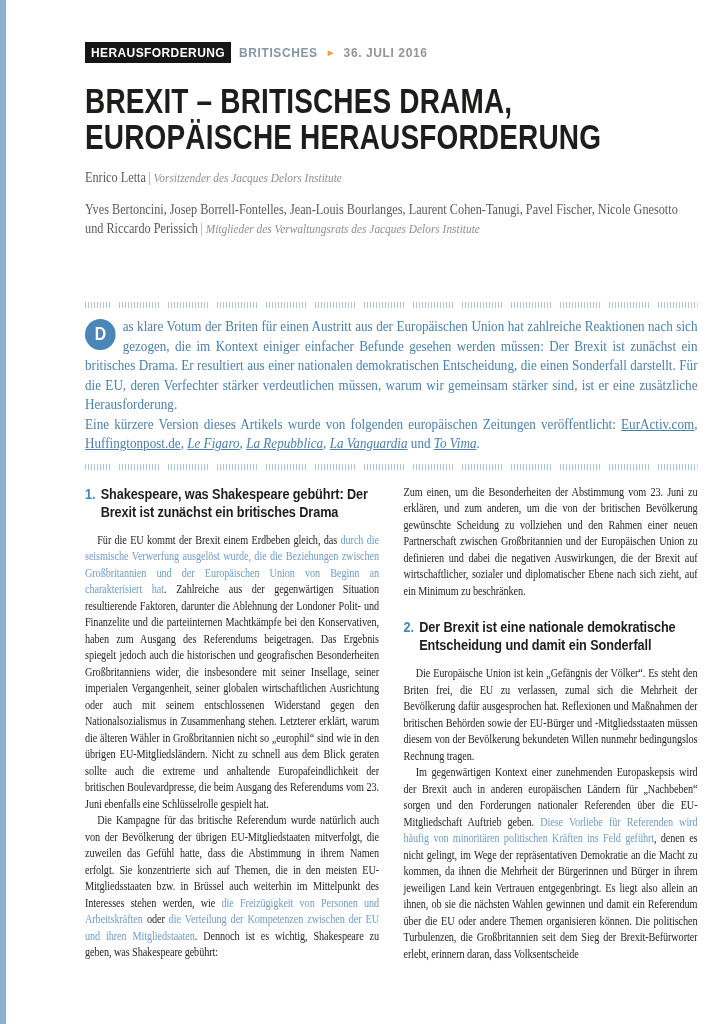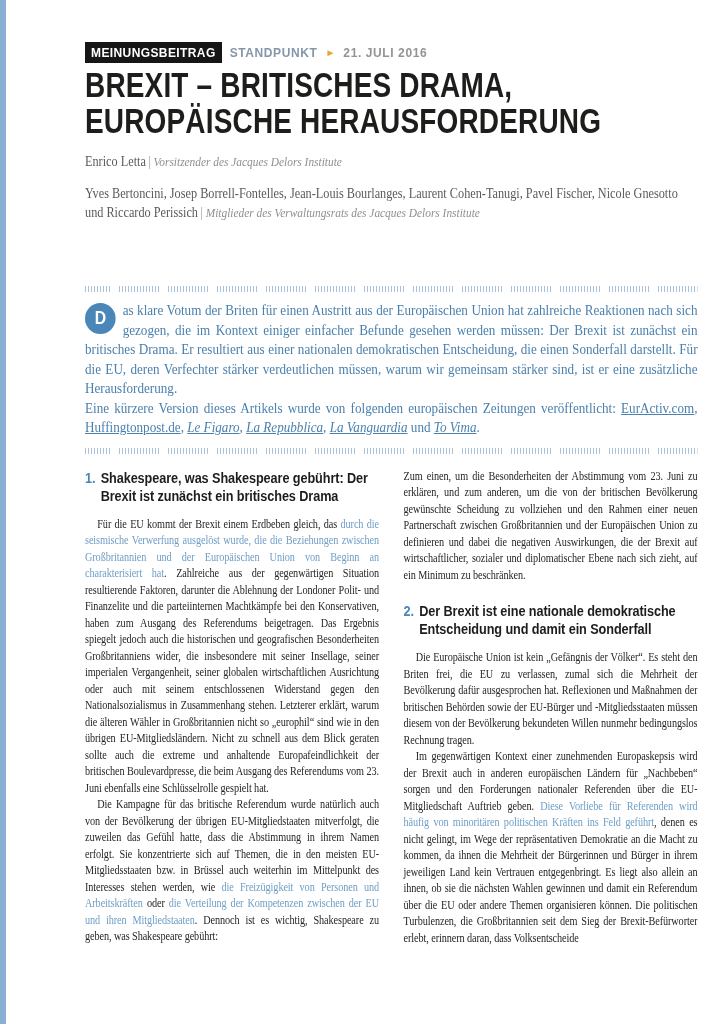--- a/index.html
+++ b/index.html
@@ -20,21 +20,21 @@
   .date { color:#949494; font-weight:700; font-size:12px; letter-spacing:.6px; }
   .logo { text-align:right; }
   .logo-name { color:#4a7db2; font-weight:700; font-size:19.5px; line-height:20px; white-space:nowrap;
                transform:scaleX(.82); transform-origin:right top; }
   .logo-sub { display:flex; align-items:center; justify-content:flex-end; gap:6px; margin-top:2px;
               transform:scaleX(.82); transform-origin:right top; }
   .bars { width:76px; height:11px; background:repeating-linear-gradient(90deg,#a9c4dc 0 1.5px,transparent 1.5px 4px); }
   .logo-city { color:#8fb4d6; font-weight:700; font-size:13px; letter-spacing:3px; line-height:13px; }
 
   
-  .title { margin-top:4px; color:#1d1d1b; }
+  .title { margin-top:20px; color:#1d1d1b; }
   .title-line { font-weight:700; font-size:35px; line-height:36px; white-space:nowrap;
                 transform:scaleX(.8); transform-origin:left top; letter-spacing:.2px; }
   .byline { margin-top:13px; font-family:"Liberation Serif","DejaVu Serif",serif; font-size:14px; line-height:19px;
             color:#5a5a5a; width:700px; transform:scaleX(.875); transform-origin:left top; }
   .byline .sep { color:#9a9a9a; padding:0 3px; }
   .byline .role { font-style:italic; color:#8f8f8f; font-size:13px; }
 
   
   .lead-wrap { margin-top:64px; width:700px; transform:scaleX(.875); transform-origin:left top; }
   .rule { height:6px; background:repeating-linear-gradient(90deg,#aac3da 0 1px,transparent 1px 3.5px); }
@@ -68,24 +68,24 @@
 </style>
 </head>
 <body>
 
 <div class="page">
   <div class="edge-strip"></div>
   <div class="content">
 
     <div class="header-row">
       <div class="badge-row">
-        <span class="badge">MEINUNGSBEITRAG</span>
-        <span class="kicker">STANDPUNKT</span>
+        <span class="badge">HERAUSFORDERUNG</span>
+        <span class="kicker">BRITISCHES</span>
         <span class="arrow">►</span>
-        <span class="date">21. JULI 2016</span>
+        <span class="date">36. JULI 2016</span>
       </div>
     </div>
 
     <div class="title">
       <div class="title-line">BREXIT – BRITISCHES DRAMA,</div>
       <div class="title-line">EUROPÄISCHE HERAUSFORDERUNG</div>
     </div>
 
     <div class="byline">
       <span>Enrico Letta</span><span class="sep">|</span><span class="role">Vorsitzender des Jacques Delors Institute</span>

